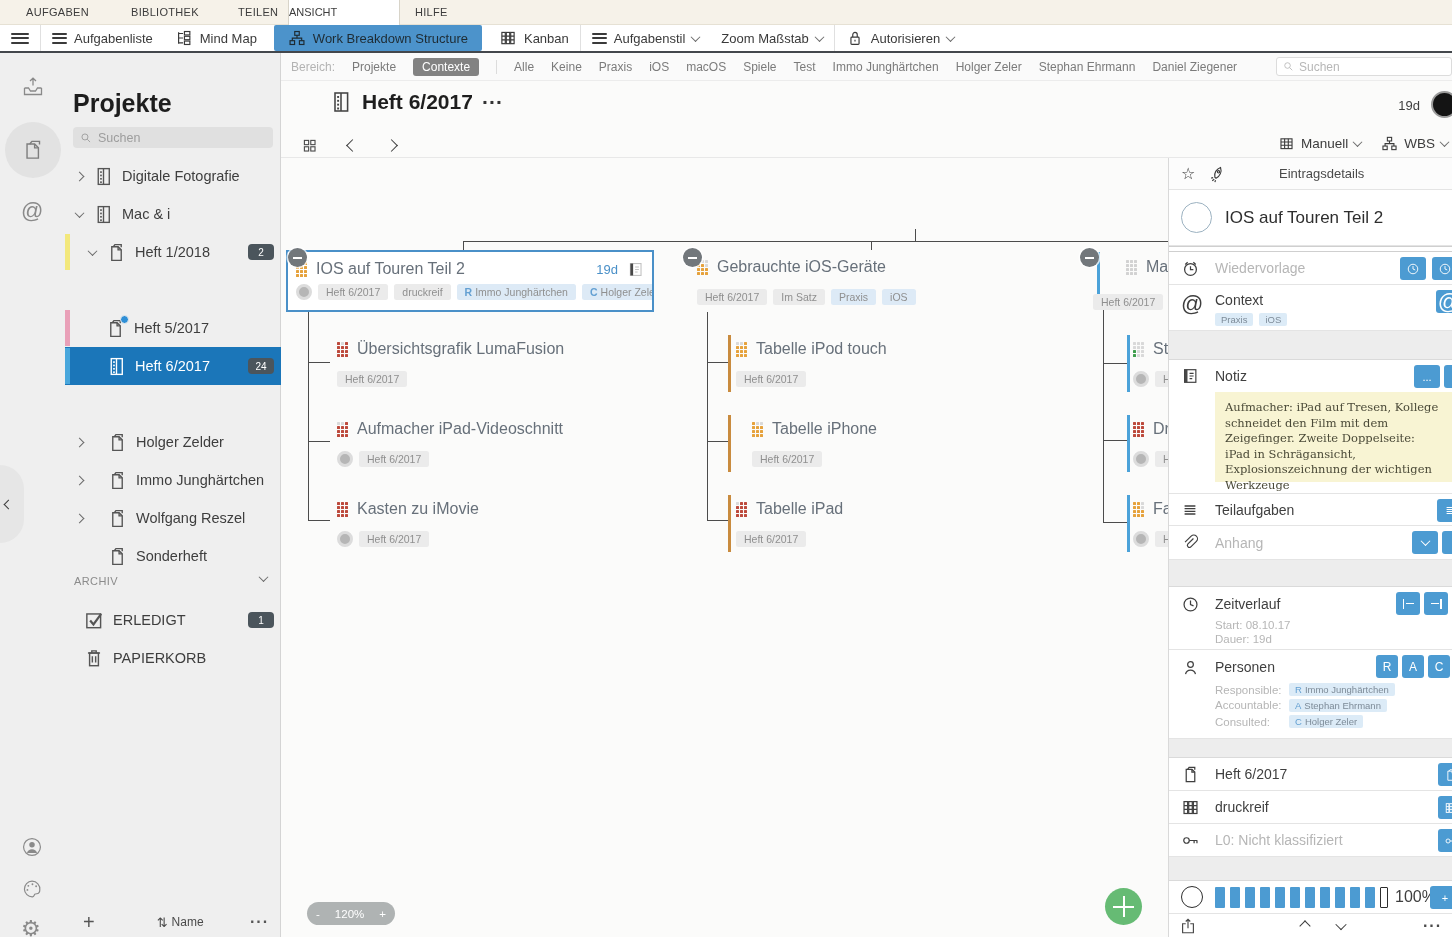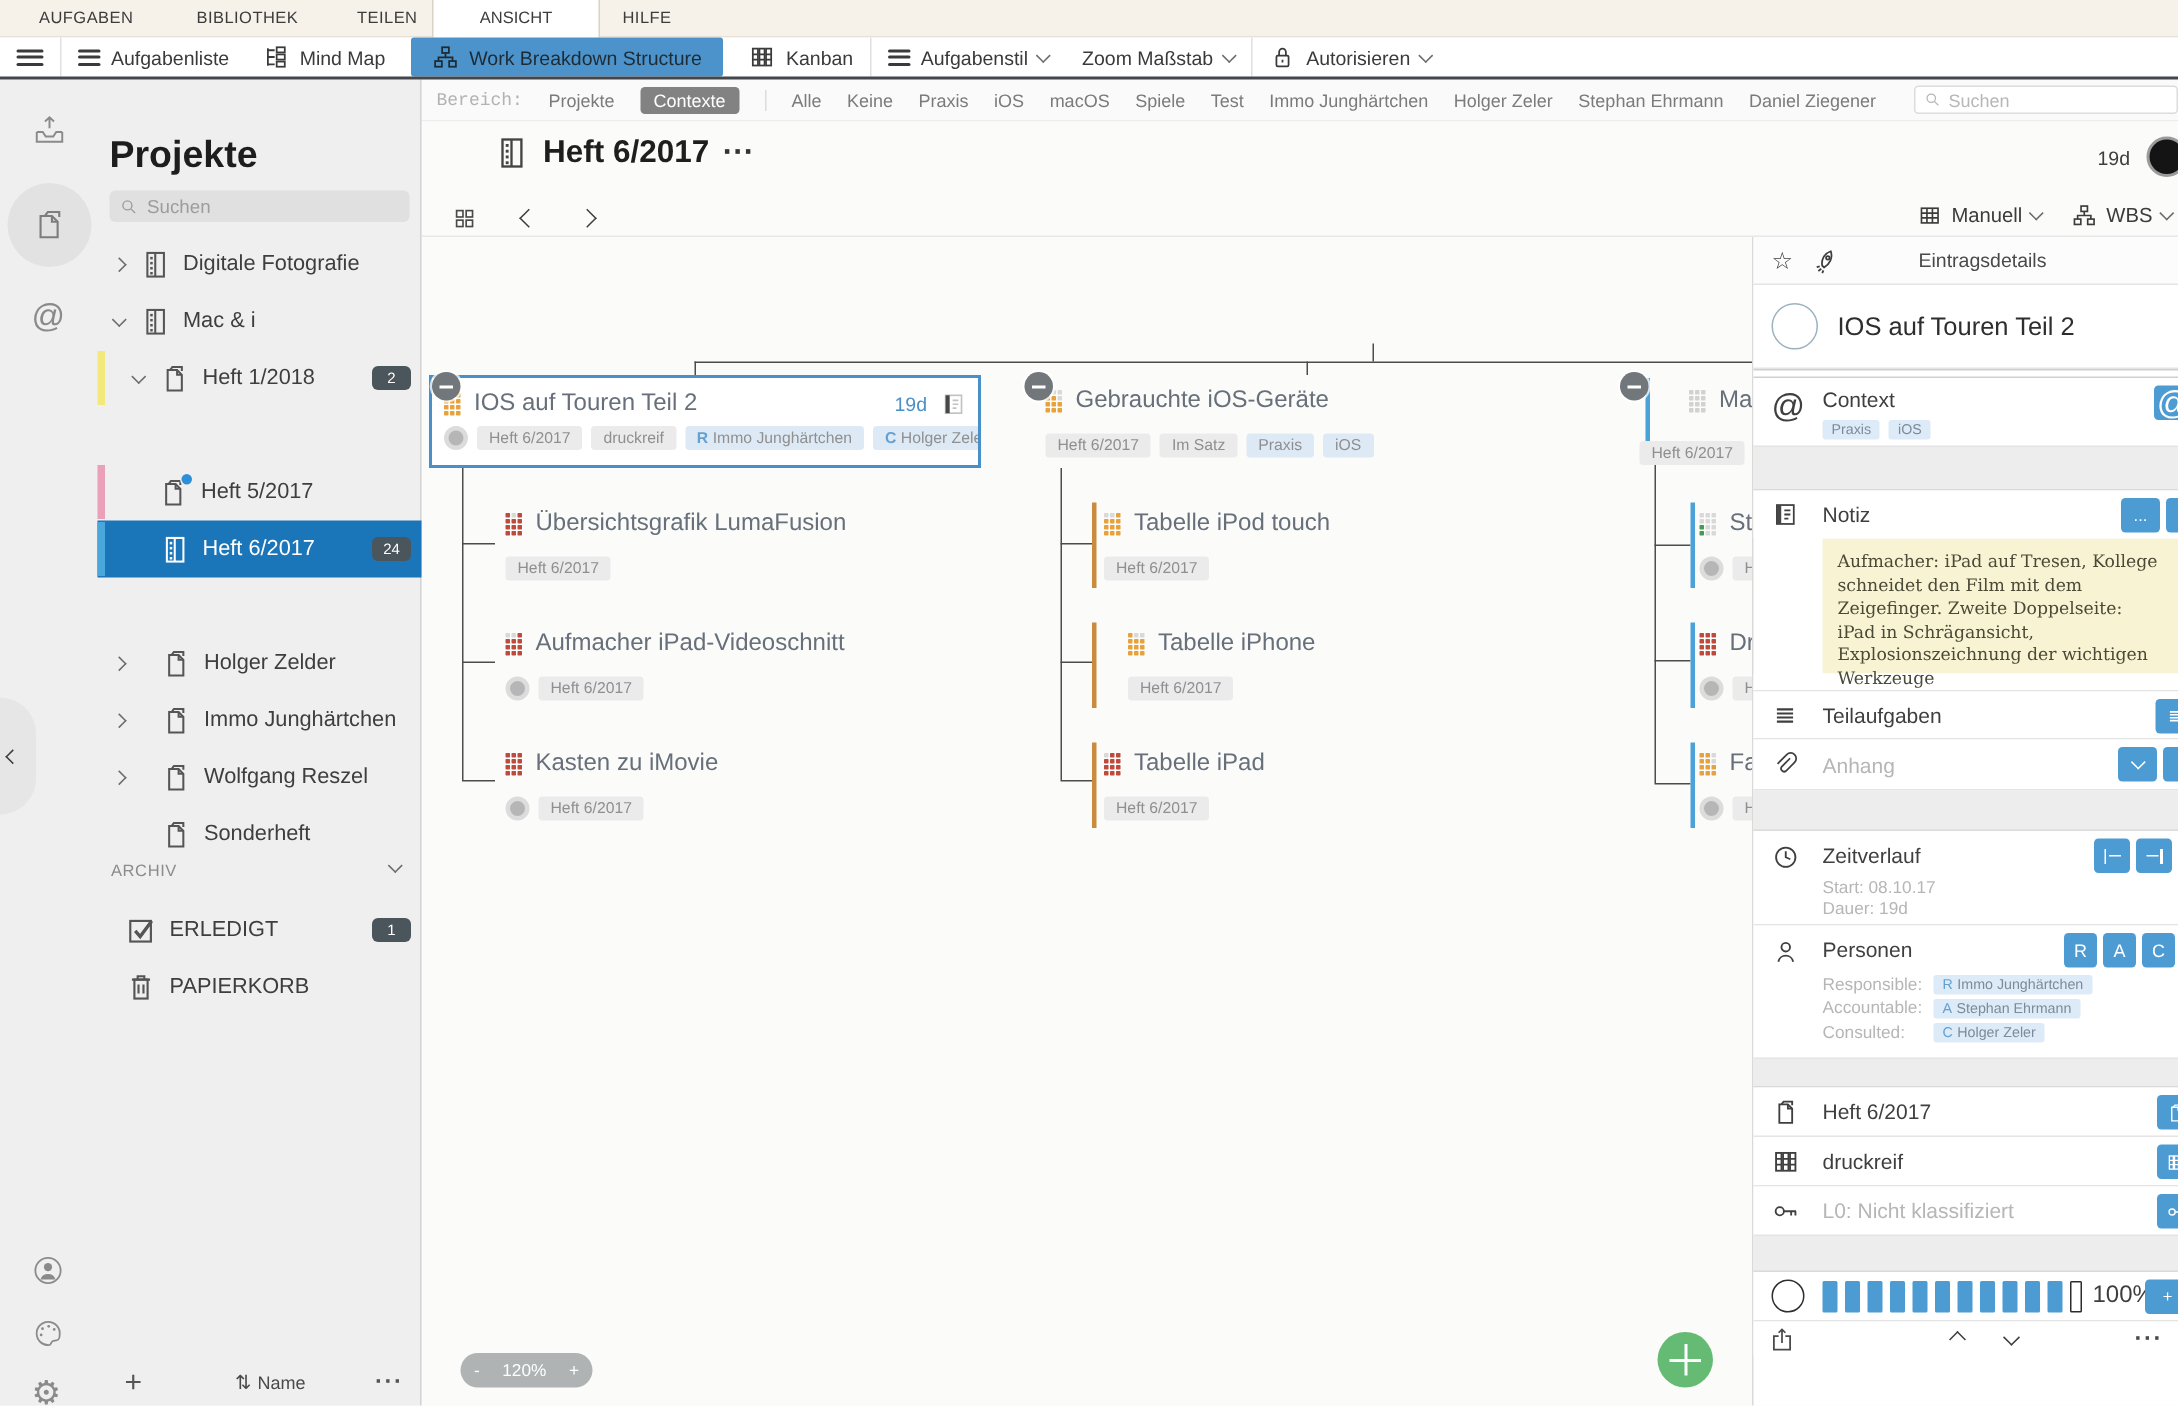--- a/index.html
+++ b/index.html
@@ -1,21 +1,21 @@
 <!DOCTYPE html>
 <html><head>
 <meta charset="utf-8">
 <style>
   * { margin:0; padding:0; box-sizing:border-box; }
   html,body { width:1452px; height:937px; overflow:hidden; font-family:"Liberation Sans","DejaVu Sans",sans-serif; background:#fbfbfa; }
   svg.ic { display:block; stroke:currentColor; fill:none; stroke-width:1.3; }
   
   #menubar { position:absolute; left:0; top:0; width:1452px; height:25px; background:#f6f2e9; border-bottom:1px solid #e6e1d4; z-index:40; font-size:11px; color:#3c3c3c; }
   .mitem { position:absolute; top:6px; letter-spacing:.3px; }
-  #tab-ansicht { position:absolute; left:288px; top:0; width:112px; height:26px; background:#fff; border-left:1px solid #d8d4c9; border-right:1px solid #d8d4c9; text-align:center; padding-top:6px; }
+  #tab-ansicht { position:absolute; left:288px; top:0; width:112px; height:26px; background:#fff; border-left:1px solid #d8d4c9; border-right:1px solid #d8d4c9; padding-top:6px; }
   
   #toolbar { position:absolute; left:0; top:25px; width:1452px; height:26px; background:#fff; z-index:40; display:flex; align-items:center; color:#3a3a3a; font-size:13px; }
   #toolbar .titem { display:flex; align-items:center; gap:7px; margin:0 11px; white-space:nowrap; }
   .tsep { width:1px; height:26px; background:#e0e0e0; }
   #wbs-btn { background:#4c93cb; color:#1e2b33; height:26px; display:flex; align-items:center; gap:7px; padding:0 14px; margin:0 6px; border-radius:2px; }
   .bars { display:inline-block; width:15px; }
   .bars i { display:block; height:2px; background:#3a3a3a; margin:2.5px 0; border-radius:1px; }
   .chev { display:inline-block; width:7px; height:7px; border-right:1.5px solid #6b6b6b; border-bottom:1.5px solid #6b6b6b; }
   .chev.d { transform:rotate(45deg) translate(-1px,-1px); }
   .chev.r { transform:rotate(-45deg); }
@@ -37,21 +37,21 @@
   .sbadge { position:absolute; right:7px; top:11px; min-width:26px; height:16px; background:#4b555c; color:#fff; border-radius:4px; font-size:10px; display:flex; align-items:center; justify-content:center; padding:0 5px; }
   .srow.sel { background:#1b76b9; color:#fff; }
   .srow.sel .sic { color:#fff; }
   #archiv-row { position:absolute; left:65px; width:216px; height:28px; display:flex; color:#8b8b8b; font-size:11px; letter-spacing:.4px; }
   #collapse-handle { position:absolute; left:0; top:412px; width:24px; height:78px; background:#e6e6e6; border-radius:0 39px 39px 0; z-index:31; display:flex; align-items:center; padding-left:5px; }
   #side-bottom { position:absolute; left:65px; bottom:0; width:216px; height:30px; display:flex; align-items:center; color:#4a4a4a; }
   .sort-glyph::before { content:"⇅"; font-size:13px; margin-right:4px; }
   .dots3::before { content:"···"; font-weight:bold; font-size:16px; letter-spacing:1px; }
   
   #filterbar { position:absolute; left:281px; top:53px; width:1171px; height:28px; background:#fafafa; border-bottom:1px solid #ececec; z-index:20; display:flex; align-items:center; font-size:12px; color:#7b7b7b; gap:17px; padding-left:10px; }
-  #filterbar .flabel { color:#b3b3b3;font-family:Liberation Mono, monospace; }
+  #filterbar .flabel { color:#b3b3b3; }
   #ctx-pill { background:#828282; color:#fff; padding:2px 9px; border-radius:3px; }
   .fsep { width:1px; height:14px; background:#dcdcdc; }
   #filter-search { position:absolute; right:0; top:4px; width:176px; height:19px; background:#fff; border:1px solid #dcdcdc; border-radius:3px; display:flex; align-items:center; gap:4px; padding:0 5px; color:#b7b7b7; font-size:12px; }
   #titleband { position:absolute; left:281px; top:81px; width:1171px; height:77px; background:#fbfbfa; z-index:20; border-bottom:1px solid #e8e8e8; }
   #doc-title { position:absolute; left:48px; top:9px; display:flex; align-items:center; gap:9px; font-size:21px; font-weight:bold; color:#1e1e1e; }
   #navrow-left { position:absolute; left:20px; top:56px; display:flex; align-items:center; gap:30px; color:#4a4a4a; }
   #dur-top { position:absolute; right:32px; top:17px; font-size:13px; color:#3e3e3e; }
   #avatar { position:absolute; right:-6px; top:10px; width:27px; height:27px; border-radius:50%; background:#141414; border:2px solid #9b9b9b; }
   #viewsel { position:absolute; right:4px; top:54px; display:flex; align-items:center; gap:20px; font-size:13.5px; color:#3c3c3c; }
   #viewsel .vitem { display:flex; align-items:center; gap:6px; }
@@ -820,20 +820,38 @@
     <svg class="ic" width="18" height="18" style="color:#3c3c3c">
         <use href="#i-rocket"></use>
       </svg>
     <span style="position:absolute;left:110px;font-size:13px;color:#4a4a4a">Eintragsdetails</span>
   </div>
   <div class="prow" style="height:56px">
     <span style="width:31px;height:31px;border-radius:50%;border:1.6px solid #9cb2c1;flex:none;margin-right:13px"></span>
     <span style="font-size:17px;color:#2e2e2e">IOS auf Touren Teil 2</span>
   </div>
   <div style="height:6px;background:#fff;border-bottom:1px solid #cfcfcf;border-top:1px solid #cfcfcf"></div>
+  <div class="prow" style="height:33px">
+    <span class="picon">
+        <svg class="ic" width="19" height="19">
+          <use href="#i-alarm"></use>
+        </svg>
+      </span>
+    <span class="plabel pph">Wiedervorlage</span>
+    <span class="pbtn" style="right:26px">
+        <svg class="ic" width="14" height="14" style="stroke:#fff">
+          <use href="#i-clock"></use>
+        </svg>
+      </span>
+    <span class="pbtn" style="right:-6px">
+        <svg class="ic" width="14" height="14" style="stroke:#fff">
+          <use href="#i-clock"></use>
+        </svg>
+      </span>
+  </div>
   <div class="prow" style="height:46px;align-items:flex-start;padding-top:6px">
     <span class="picon at-glyph" style="font-size:4px"></span>
     <span>
       <span class="plabel">Context</span>
       <span class="ptags">
         <span class="ptag">Praxis</span>
         <span class="ptag">iOS</span>
       </span>
     </span>
     <span class="pbtn" style="right:-10px">

